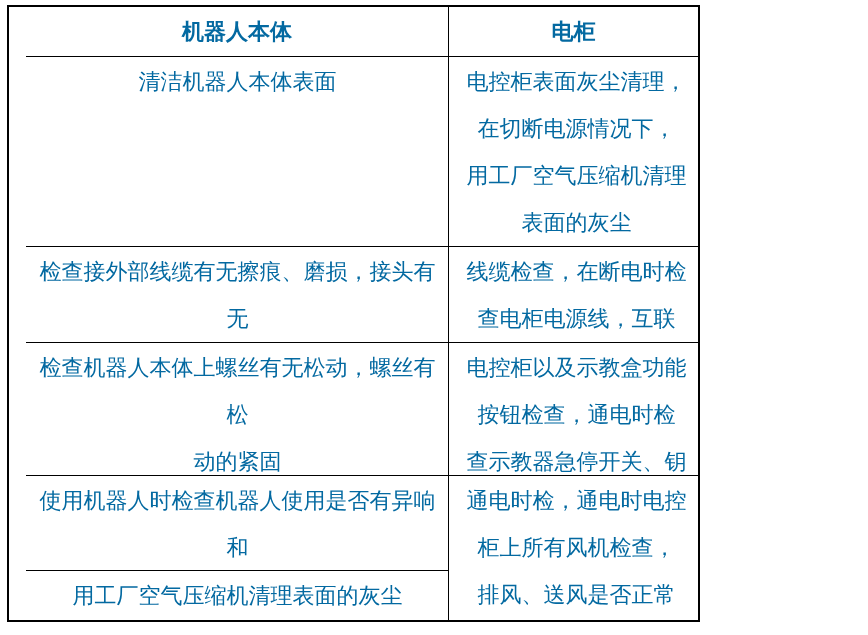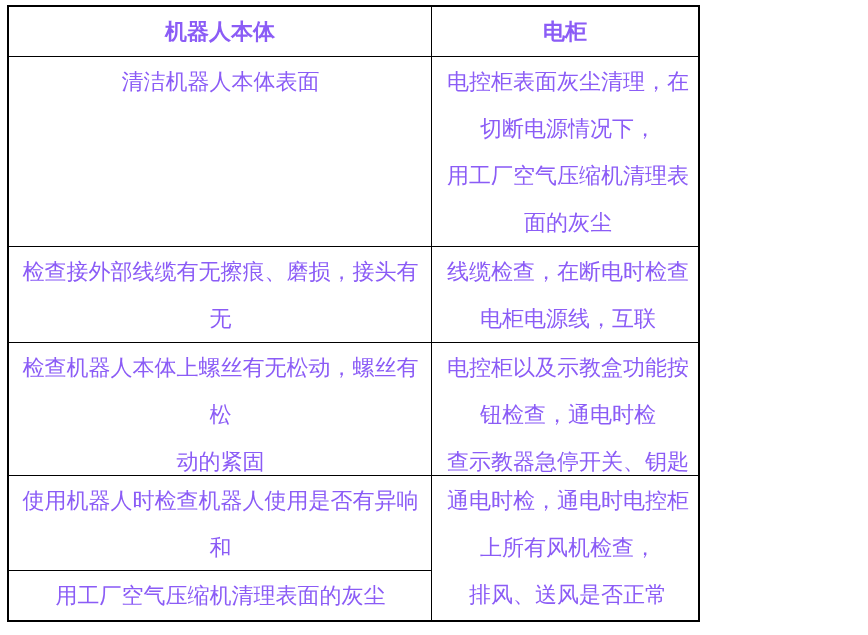--- a/index.html
+++ b/index.html
@@ -16,21 +16,22 @@
   }
   .maint-table {
     position: absolute;
     left: 7px; top: 5px;
     width: 693px; height: 617px;
     border: 2px solid #000000;
     display: grid;
     grid-template-columns: 423px 1fr;
     grid-template-rows: 50px 190px 96px 133px 95px 1fr;
     background: #ffffff;
-    color: #8b5cf6;
+    color: #0369a1;
+    padding-left: 17px;
   }
   .cell {
     font-size: 22px;
     line-height: 47px;
     overflow: hidden;
     background: #ffffff;
   }
   .cell.border-r { border-right: 1px solid #000000; }
   .cell.border-b { border-bottom: 1px solid #000000; }
   .header-cell {

